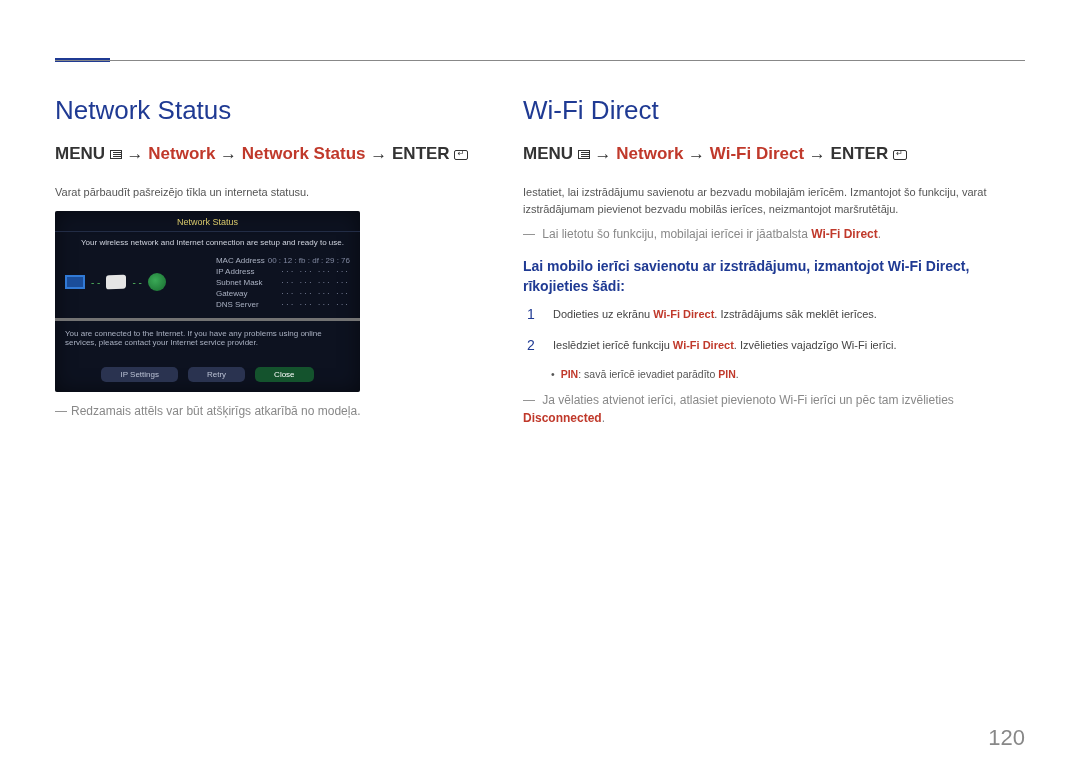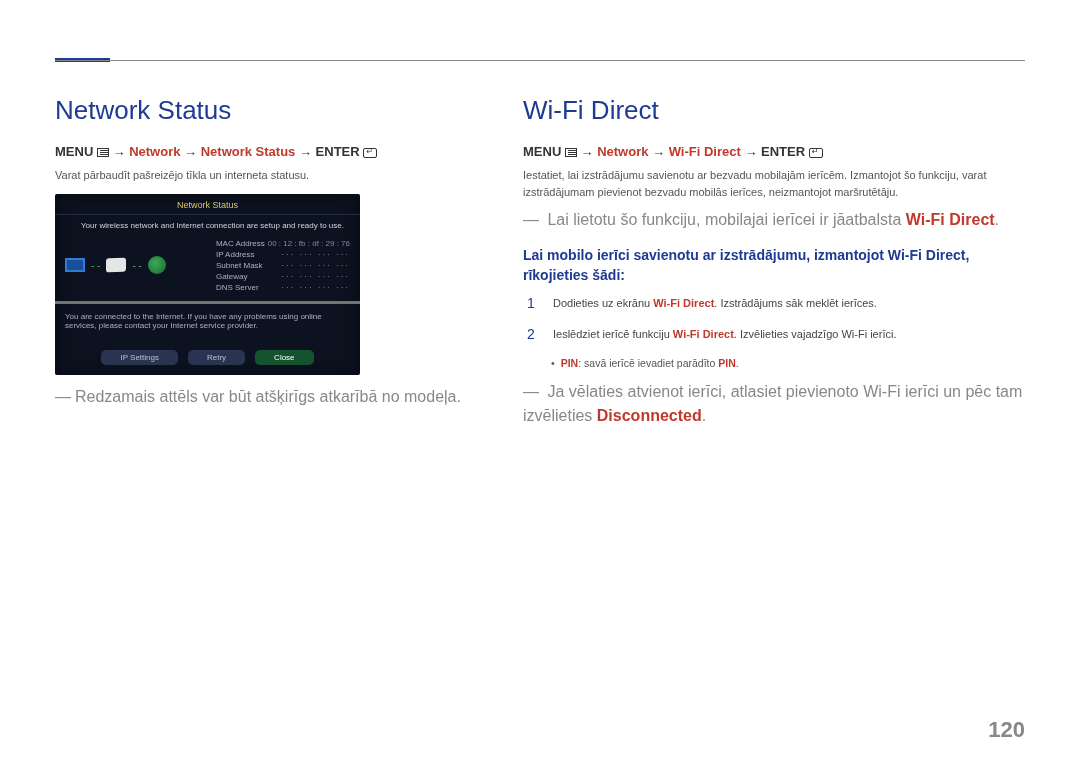--- a/index.html
+++ b/index.html
@@ -34,22 +34,22 @@
   }
   .col-left { width: 440px; }
   .col-right { flex: 1; }
   h1 {
     color: #1f3a93;
     font-weight: 400;
     font-size: 26px;
     margin-bottom: 18px;
   }
   .menu-path {
-    font-size: 13px;
-    margin-bottom: 8px;
+    font-size: 17px;
+    margin-bottom: 20px;
   }
   .menu-path .bold { font-weight: bold; }
   .menu-path .hl { color: #c0392b; font-weight: bold; }
   .menu-icon {
     display: inline-block;
     width: 12px; height: 9px;
     border: 1px solid #333;
     vertical-align: middle;
     position: relative;
   }
@@ -75,21 +75,21 @@
     font-size: 8px;
     left: 2px; top: -2px;
   }
   .body-text {
     font-size: 11px;
     color: #555;
     line-height: 1.5;
     margin-bottom: 6px;
   }
   .note {
-    font-size: 16px;
+    font-size: 12px;
     color: #888;
     line-height: 1.5;
     margin-top: 8px;
   }
   .note .hl { color: #c0392b; font-weight: bold; }
   .note-dash::before {
     content: "―";
     margin-right: 4px;
     color: #888;
   }
@@ -180,22 +180,22 @@
   }
   .ss-btn {
     background:#2a3350; color:#b9c0d3;
     padding:3px 19px; border-radius:5px;
     font-size:8px;
   }
   .ss-btn.primary { background:#14532d; color:#fff; }
 
   .page-num {
     position:absolute;
-    bottom:20px; right:55px;
-    color:#888; font-size:22px; font-weight:700;
+    bottom:12px; right:55px;
+    color:#888; font-size:22px; font-weight:400;
   }
 </style>
 </head>
 <body>
 
 <div class="accent-bar"></div>
 <div class="top-bar"></div>
 
 <div class="columns">
 

